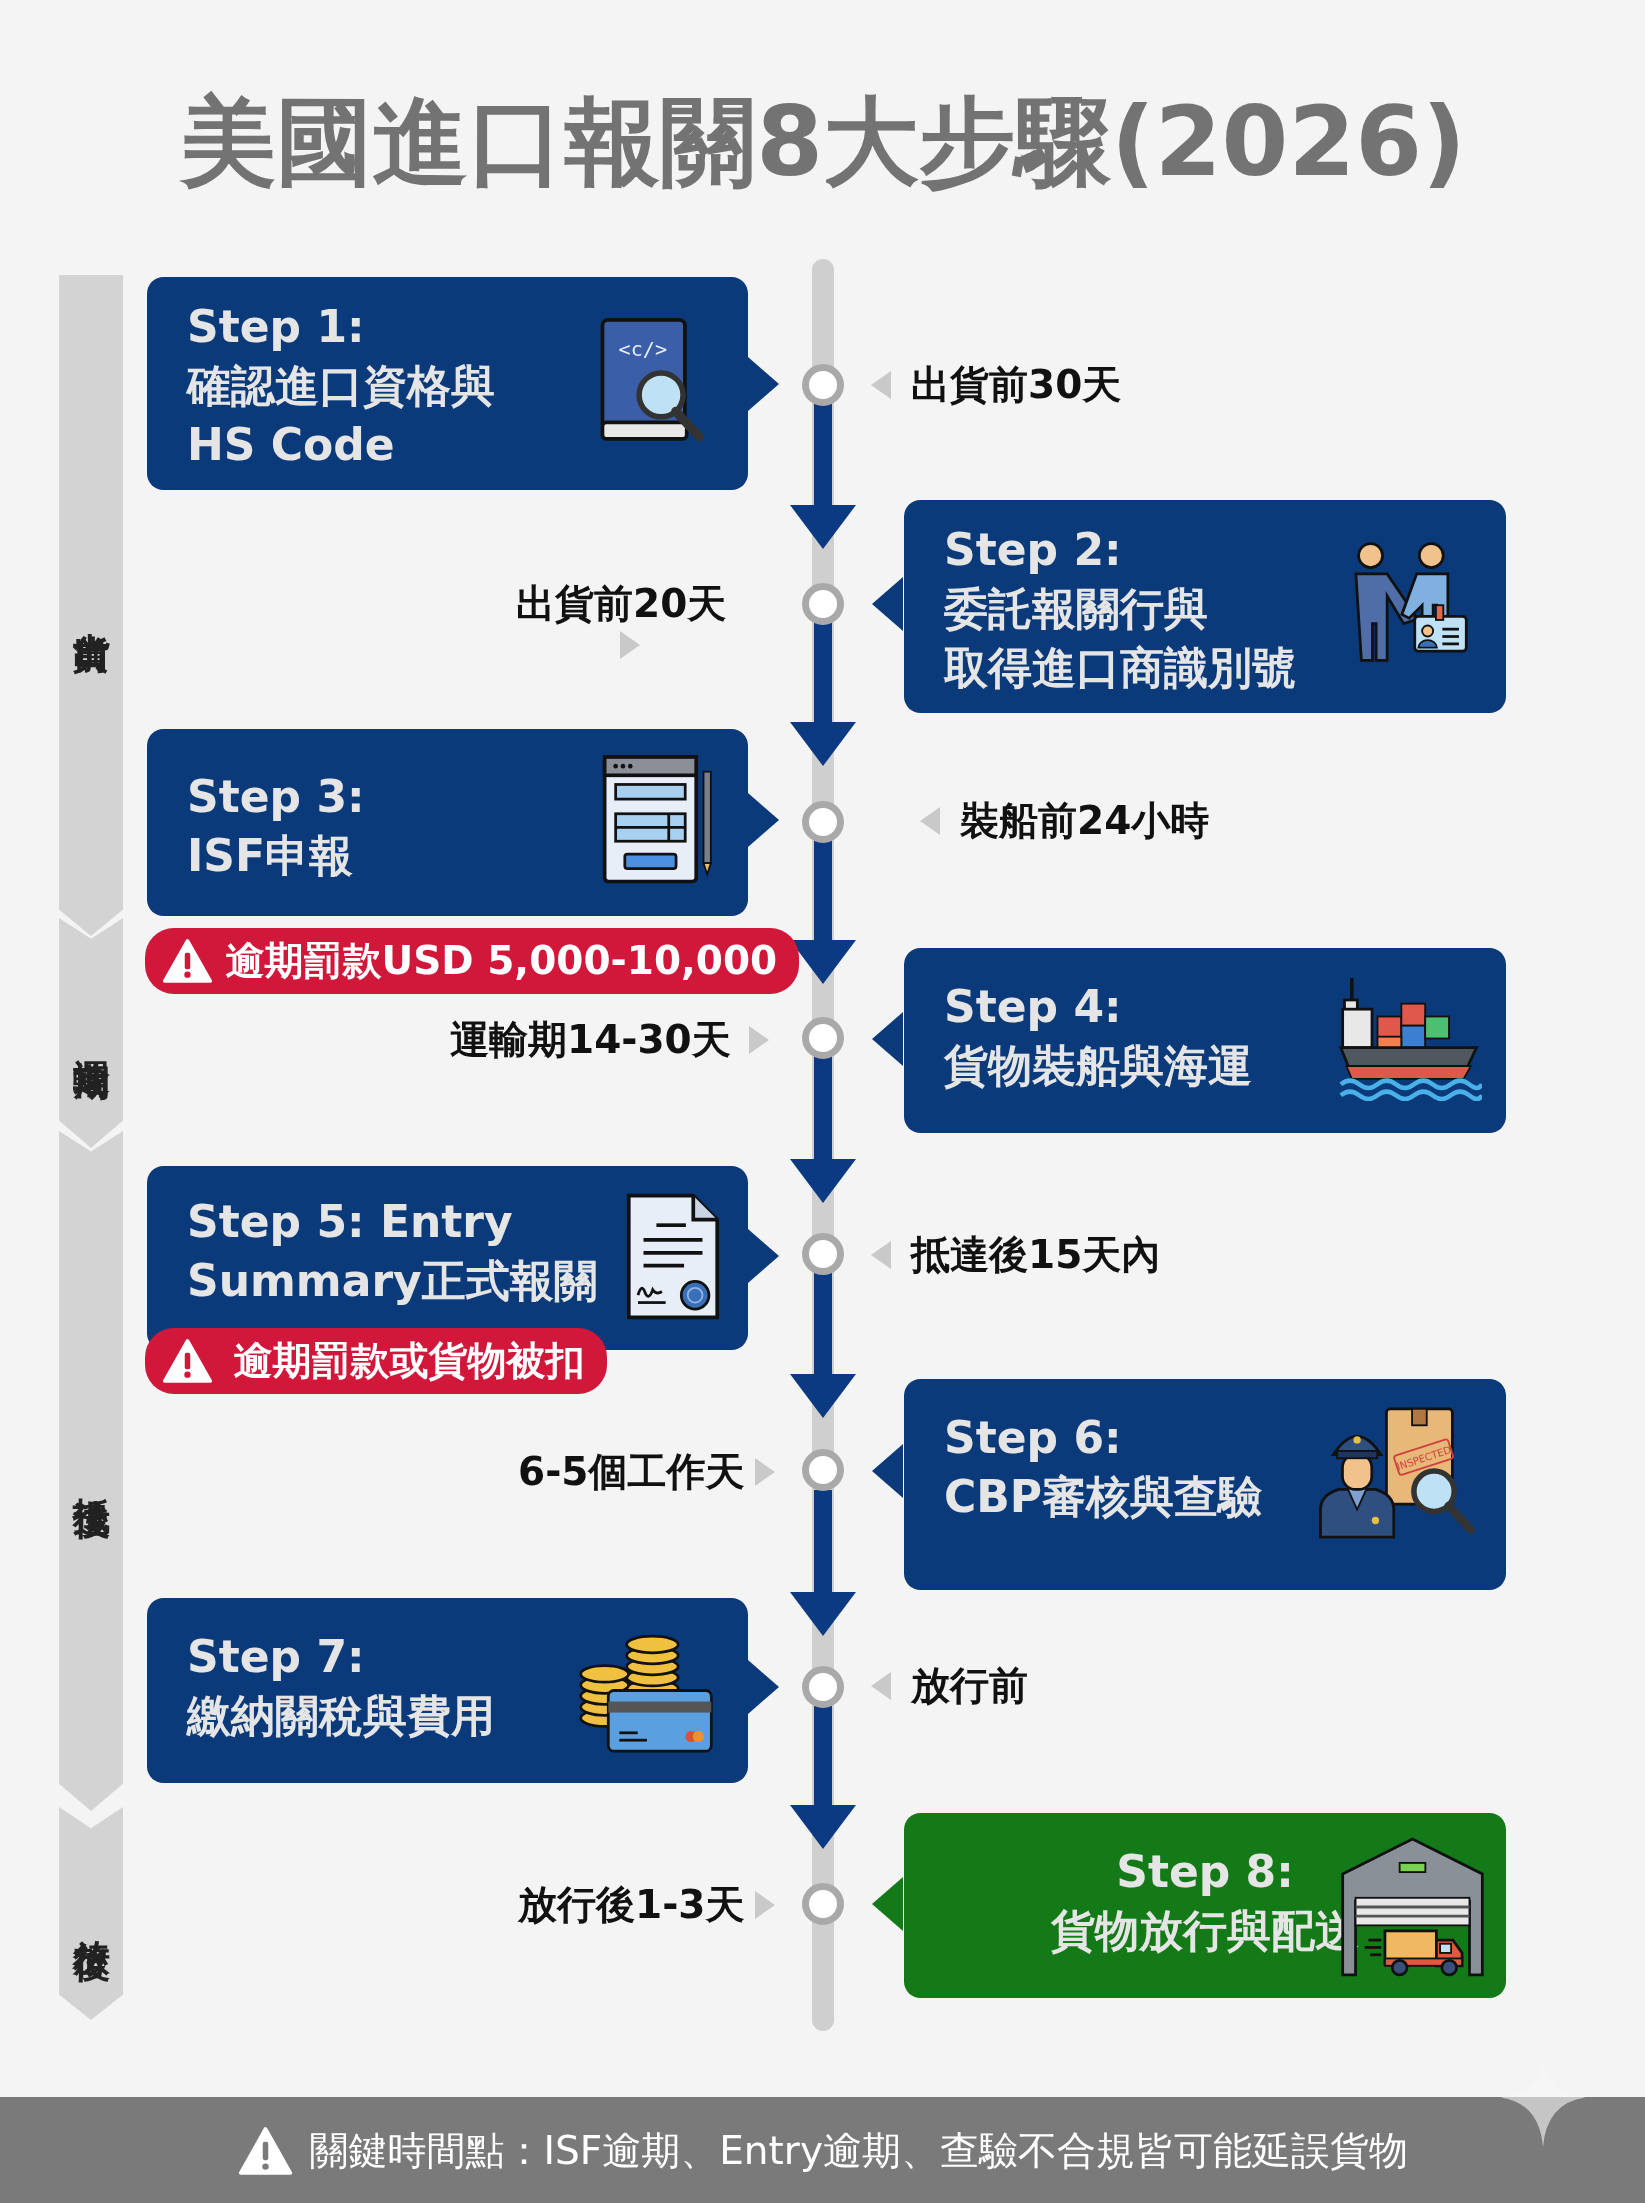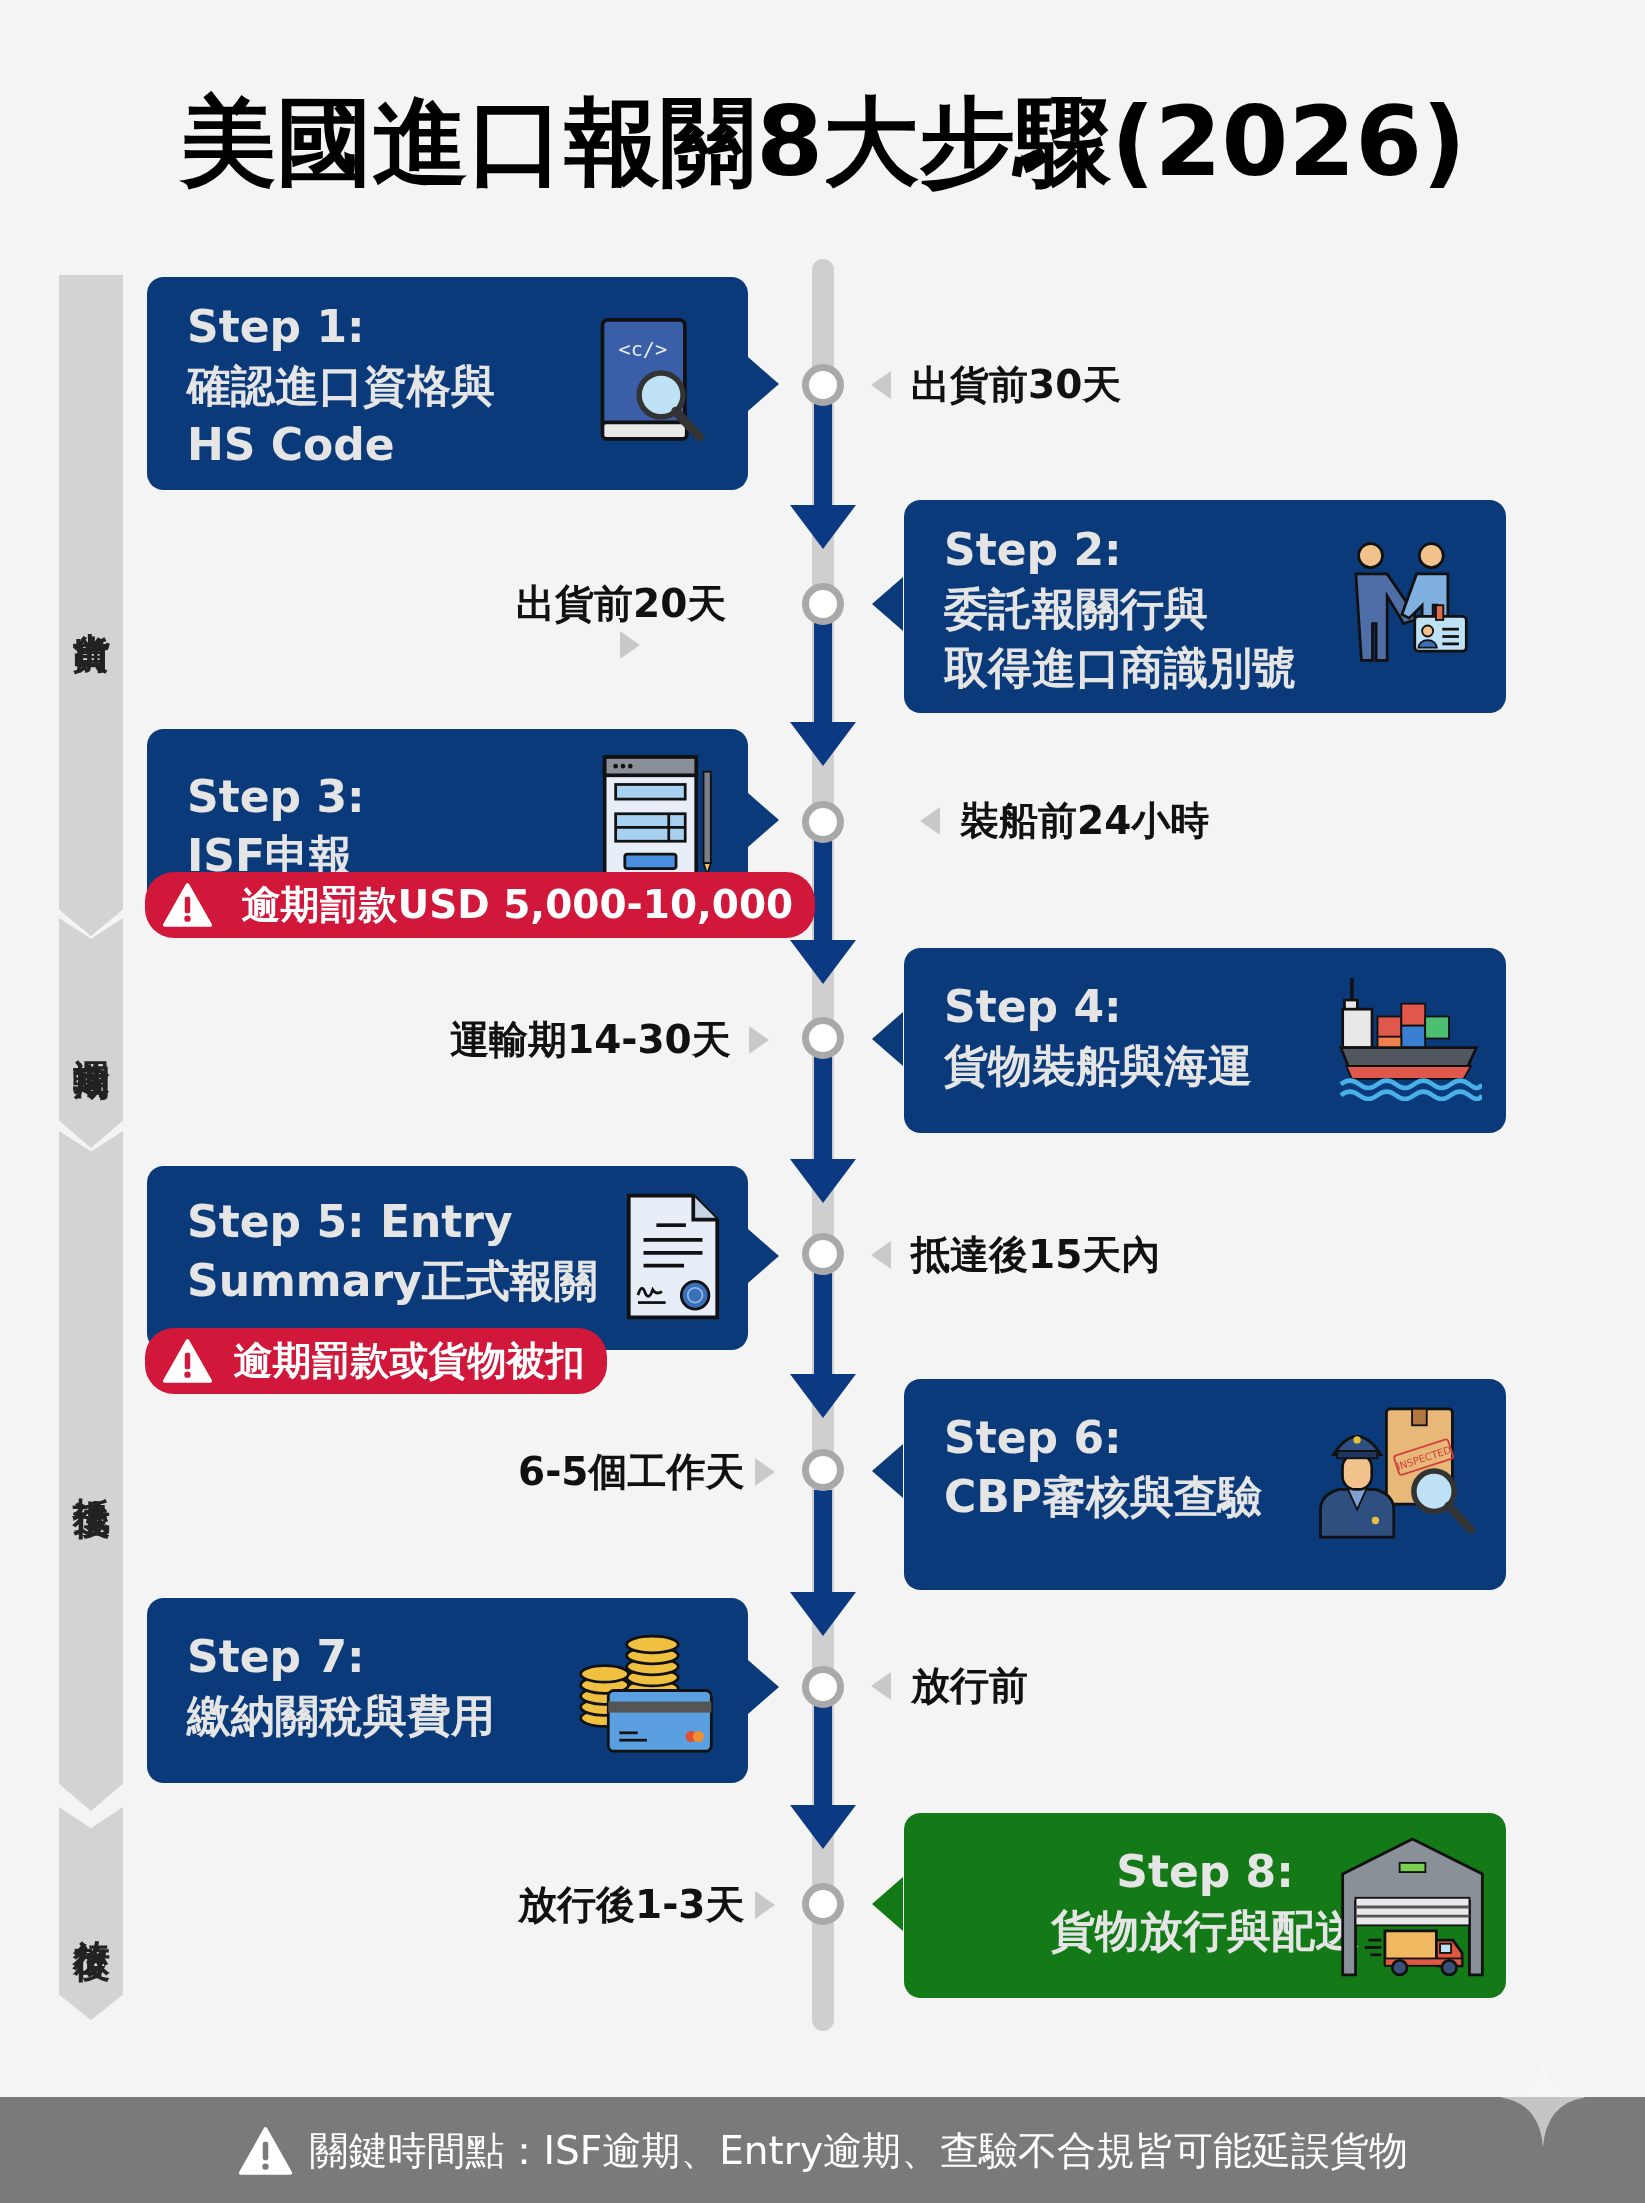--- a/index.html
+++ b/index.html
@@ -7,21 +7,21 @@
   body {
     background: #f4f4f4;
     font-family: "DejaVu Sans", "Liberation Sans", sans-serif;
     position: relative;
     overflow: hidden;
     color: #111;
   }
   .title {
     position: absolute; left: 0; top: 87px; width: 1646px;
     text-align: center; font-size: 96px; font-weight: bold;
-    color: #000000; letter-spacing: 0px; line-height: 110px;
+    color: #737373; letter-spacing: 0px; line-height: 110px;
   }
   
   .phase {
     position: absolute; left: 59px; width: 64px;
     background: #d3d3d3;
     display: flex; align-items: center; justify-content: center;
   }
   .phase .lbl {
     writing-mode: vertical-rl; text-orientation: upright;
     font-size: 37px; font-weight: bold; color: #222; letter-spacing: 1.8px;
@@ -181,21 +181,21 @@
     <rect x="16" y="34" width="76" height="16" fill="#a8d0f0" stroke="#111" stroke-width="3"></rect>
     <rect x="16" y="66" width="76" height="30" fill="#a8d0f0" stroke="#111" stroke-width="3"></rect>
     <line x1="16" y1="81" x2="92" y2="81" stroke="#111" stroke-width="3"></line>
     <line x1="74" y1="66" x2="74" y2="96" stroke="#111" stroke-width="3"></line>
     <rect x="26" y="110" width="56" height="16" rx="3" fill="#4a8fe0" stroke="#111" stroke-width="3"></rect>
     <rect x="112" y="20" width="8" height="100" fill="#7a7f88" stroke="#111" stroke-width="2"></rect>
     <path d="M112 120 l4 12 l4 -12z" fill="#e8c070" stroke="#111" stroke-width="2"></path>
   </svg>
 </div>
 <div class="tail-r" style="left:748px;top:793px;"></div>
-<div class="warn" style="left:145px;top:872px;gap:16px;">
+<div class="warn" style="left:145px;top:928px;">
   <svg width="51" height="46" viewBox="0 0 56 50">
       <path d="M28 3 L53 47 H3 Z" fill="#fff" stroke="#fff" stroke-width="4" stroke-linejoin="round"></path>
       <rect x="25" y="16" width="6" height="18" rx="2" fill="#d1173a"></rect>
       <circle cx="28" cy="40" r="3.5" fill="#d1173a"></circle>
     </svg>
   <span>逾期罰款USD 5,000-10,000</span>
 </div>
 <div class="time" style="left:920px;top:793px;">
   <span class="ptr-l" style="margin-right:20px;"></span>
   <span>裝船前24小時</span>

